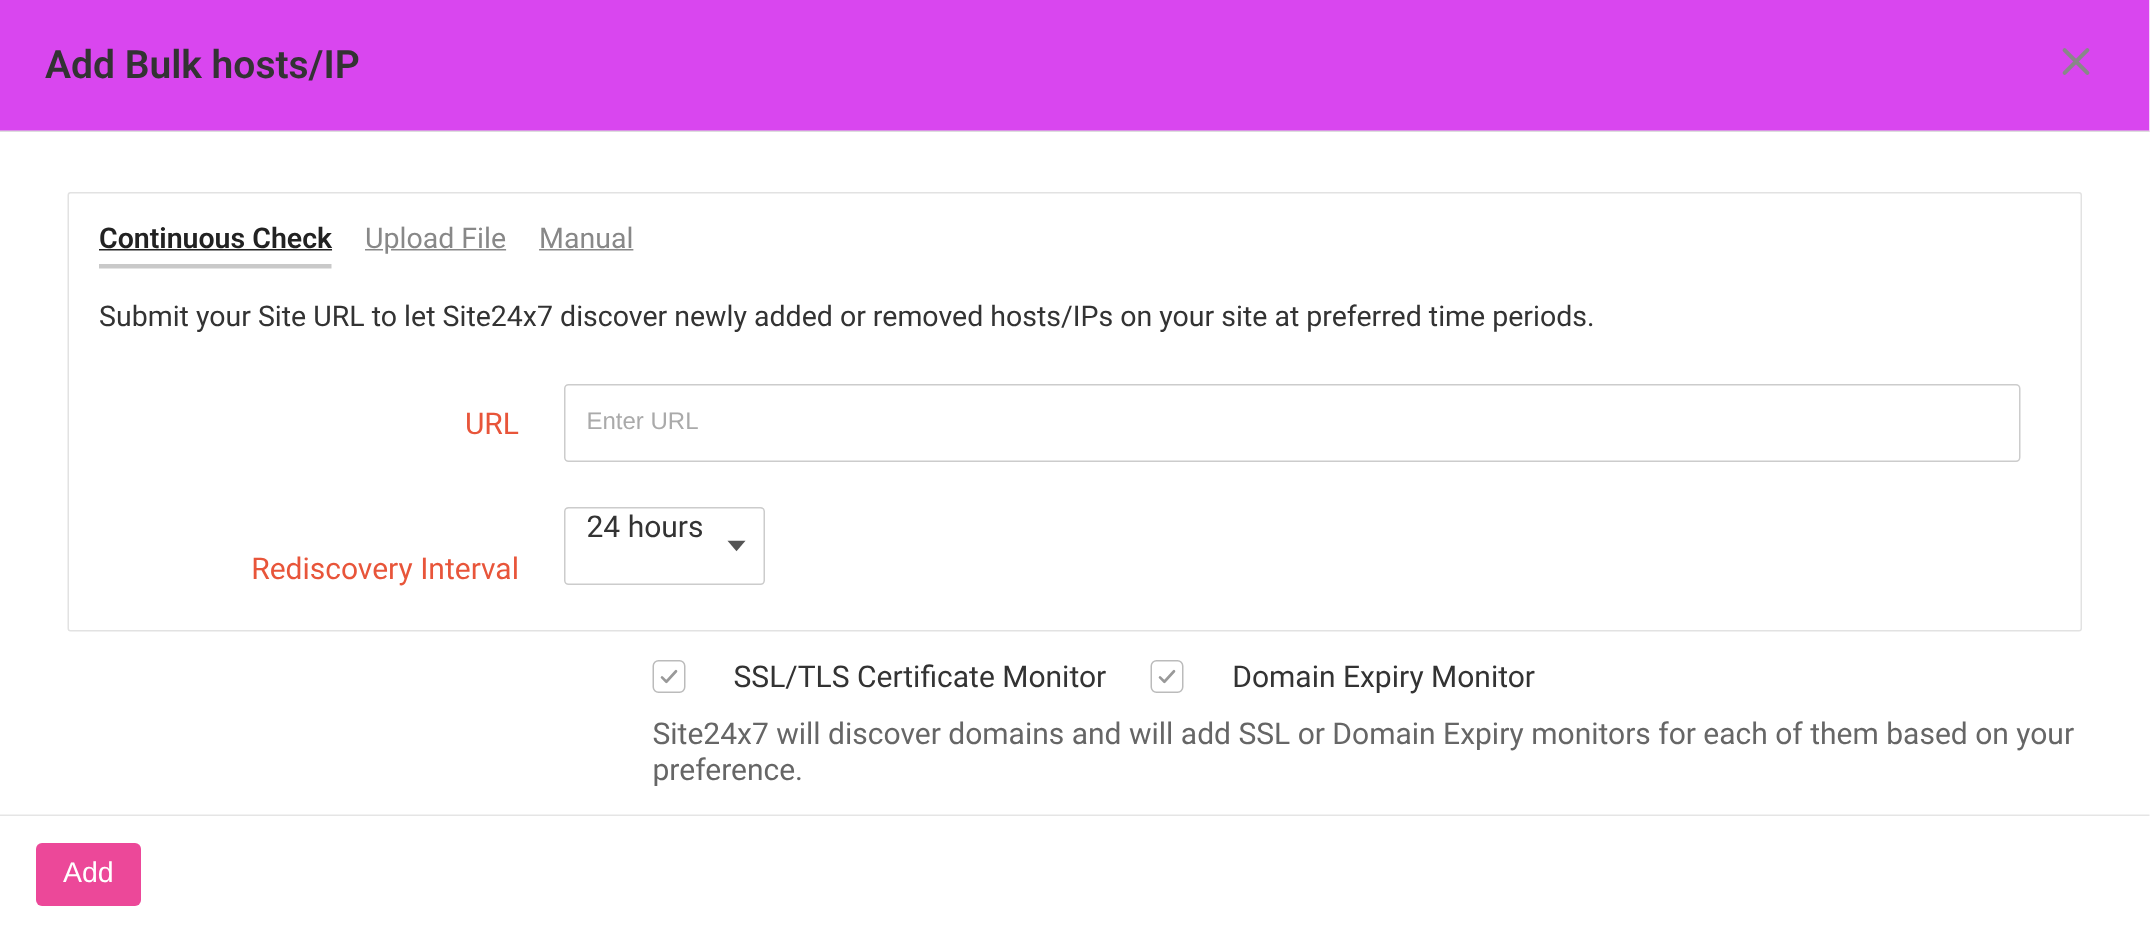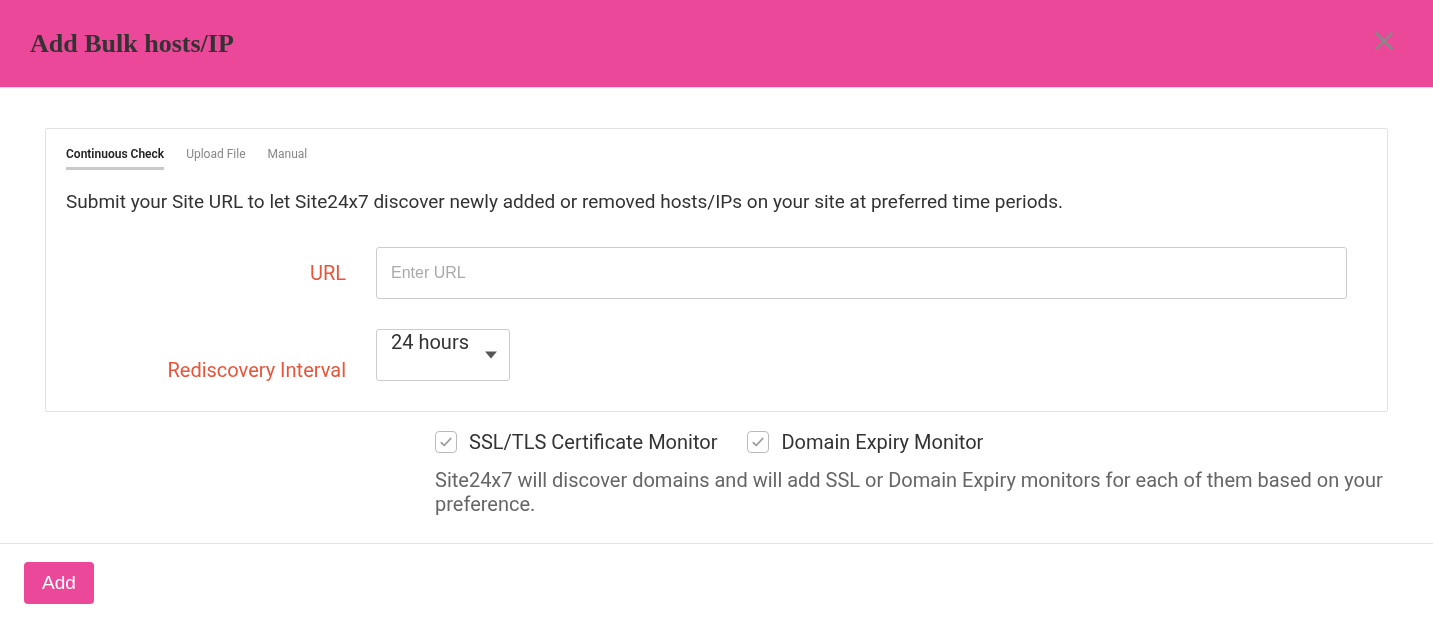--- a/index.html
+++ b/index.html
@@ -5,27 +5,26 @@
   * { box-sizing: border-box; margin: 0; padding: 0; }
   body {
     font-family: -apple-system, BlinkMacSystemFont, "Segoe UI", Roboto, Helvetica, Arial, sans-serif;
     background: #fff;
     color: #333;
     width: 1433px;
     height: 622px;
     overflow: hidden;
   }
   .modal-header {
-    background: #ec4899;
+    background: #d946ef;
     padding: 28px 30px;
     display: flex;
     justify-content: space-between;
     align-items: center;
     border-bottom: 1px solid #ddd;
-    font-family: Liberation Serif, serif;
   }
   .modal-title {
     font-size: 26px;
     font-weight: 600;
     color: #333;
   }
   .close-btn {
     font-size: 28px;
     color: #888;
     cursor: pointer;
@@ -40,24 +39,25 @@
     border: 1px solid #e2e2e2;
     border-radius: 2px;
     padding: 0;
   }
   .tabs {
     display: flex;
     gap: 22px;
     padding: 18px 20px 10px 20px;
   }
   .tab {
-    font-size: 12px;
+    font-size: 19px;
     color: #888;
     cursor: pointer;
     padding-bottom: 6px;
+    text-decoration: underline;
   }
   .tab.active {
     color: #222;
     font-weight: 600;
     border-bottom: 3px solid #c9c9c9;
   }
   .description {
     font-size: 19px;
     color: #333;
     padding: 10px 20px 4px 20px;
@@ -110,21 +110,21 @@
   .options-row {
     display: flex;
     align-items: center;
     gap: 30px;
     padding: 18px 0 0 0;
     margin-left: 390px;
   }
   .check-group {
     display: flex;
     align-items: center;
-    gap: 12px;
+    gap: 32px;
   }
   .checkbox {
     width: 22px;
     height: 22px;
     border: 1px solid #bbb;
     border-radius: 4px;
     display: flex;
     align-items: center;
     justify-content: center;
     cursor: pointer;

